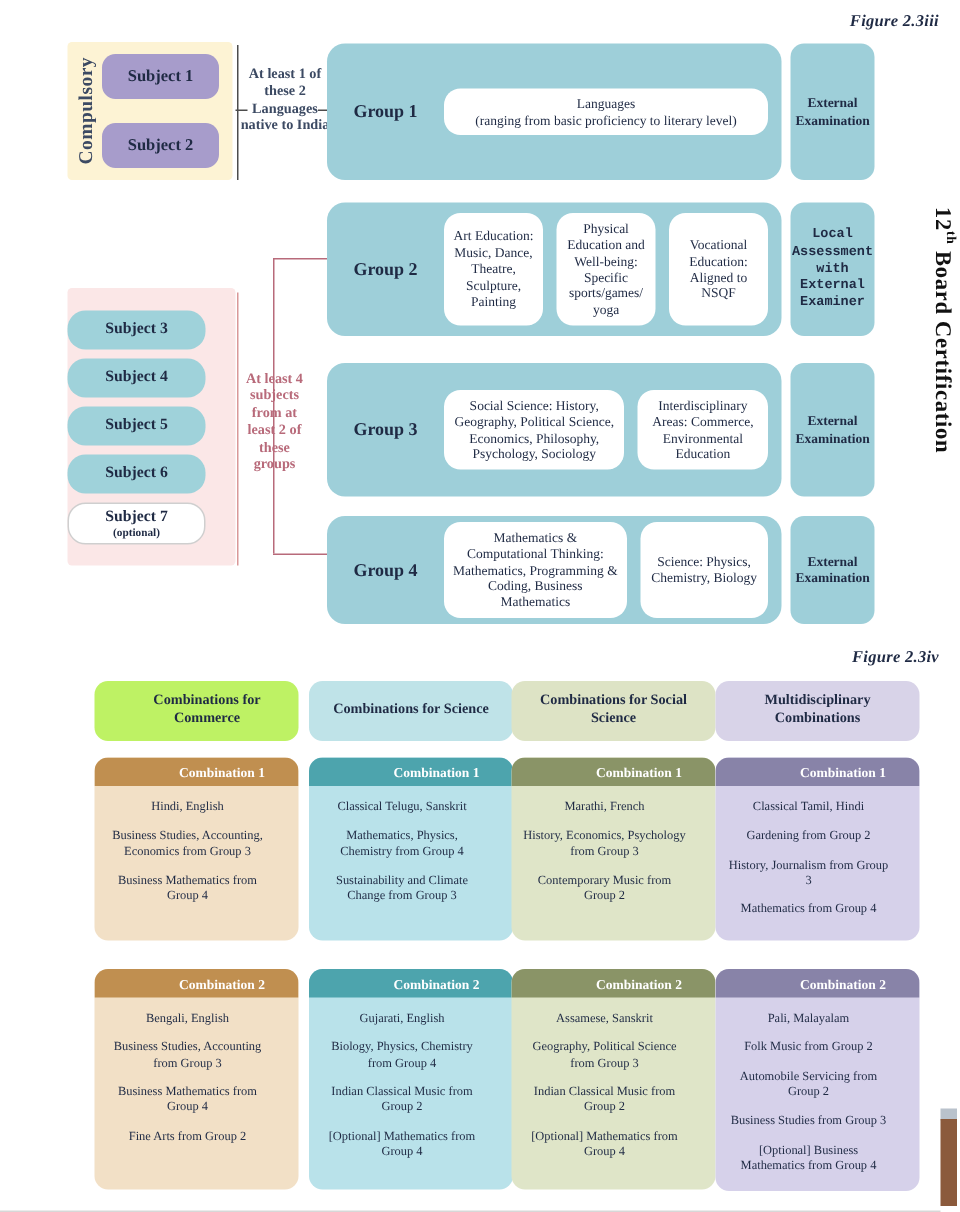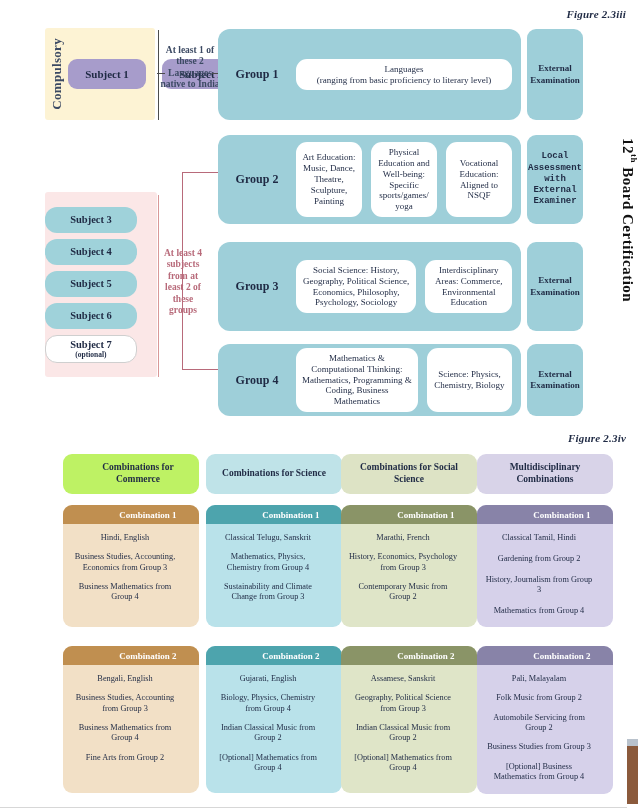--- a/index.html
+++ b/index.html
@@ -26,21 +26,21 @@
   .compulsory-box {
     position: absolute; left: 45px; top: 28px; width: 110px; height: 92px;
     background: #fdf3d4; border-radius: 3px;
     display: flex; align-items: center;
   }
   .compulsory-label {
     writing-mode: vertical-rl; transform: rotate(180deg);
     font-weight: bold; font-size: 13px; color: #3c4a63;
     letter-spacing: .3px; margin-left: 4px;
   }
-  .comp-pills { display: flex; flex-direction: row; gap: 16px; margin-left: 3px; }
+  .comp-pills { display: flex; flex-direction: column; gap: 16px; margin-left: 3px; }
   .pill-purple {
     width: 78px; height: 30px; background: #a79ccb; border-radius: 9px;
     display: flex; align-items: center; justify-content: center;
     font-weight: bold; font-size: 11px; color: #1f2a44;
   }
 
   .divider-v {
     position: absolute; background: #4c4c4c; width: 1px;
   }
   .divider-pink { position: absolute; background: #d99898; width: 1px; }
@@ -282,21 +282,21 @@
         <div>Indian Classical Music from Group 2</div>
         <div>[Optional] Mathematics from Group 4</div>
       </div>
     </div>
   </div>
 
   <div class="col-wrap" style="left:477px;">
     <div class="cat-head" style="background:#d8d3e8;">Multidisciplinary Combinations</div>
     <div class="combo-card" style="background:#d6d1ea;">
       <div class="combo-head" style="background:#8883a8;">Combination 1</div>
-      <div class="combo-body" style="min-height:103px;justify-content:space-between;">
+      <div class="combo-body" style="min-height:103px;">
         <div>Classical Tamil, Hindi</div>
         <div>Gardening from Group 2</div>
         <div>History, Journalism from Group 3</div>
         <div>Mathematics from Group 4</div>
       </div>
     </div>
     <div class="combo-card" style="background:#d6d1ea; margin-top:19px;">
       <div class="combo-head" style="background:#8883a8;">Combination 2</div>
       <div class="combo-body" style="min-height:128px;">
         <div>Pali, Malayalam</div>

